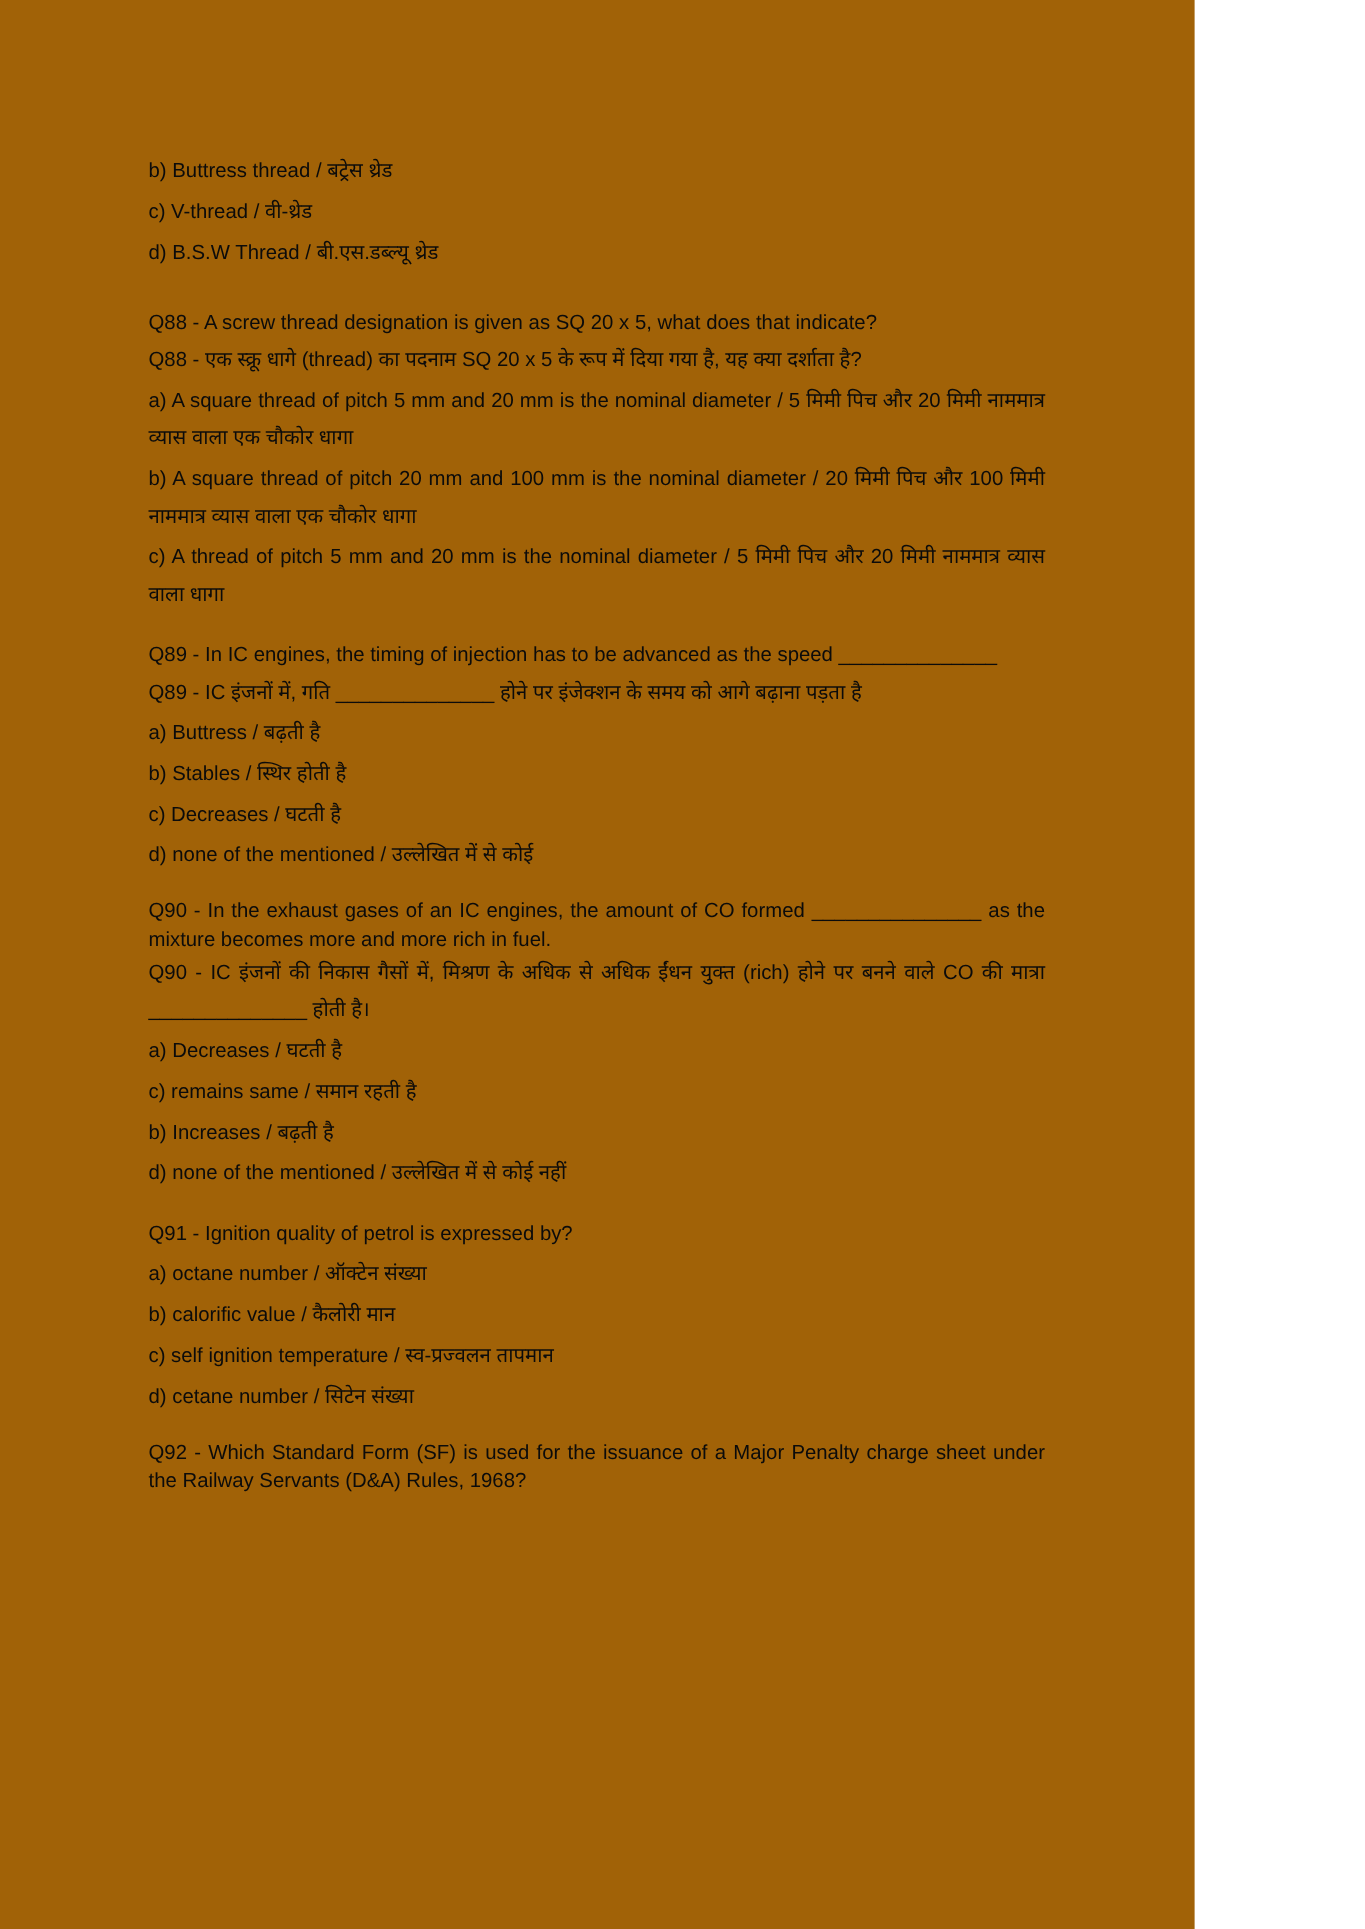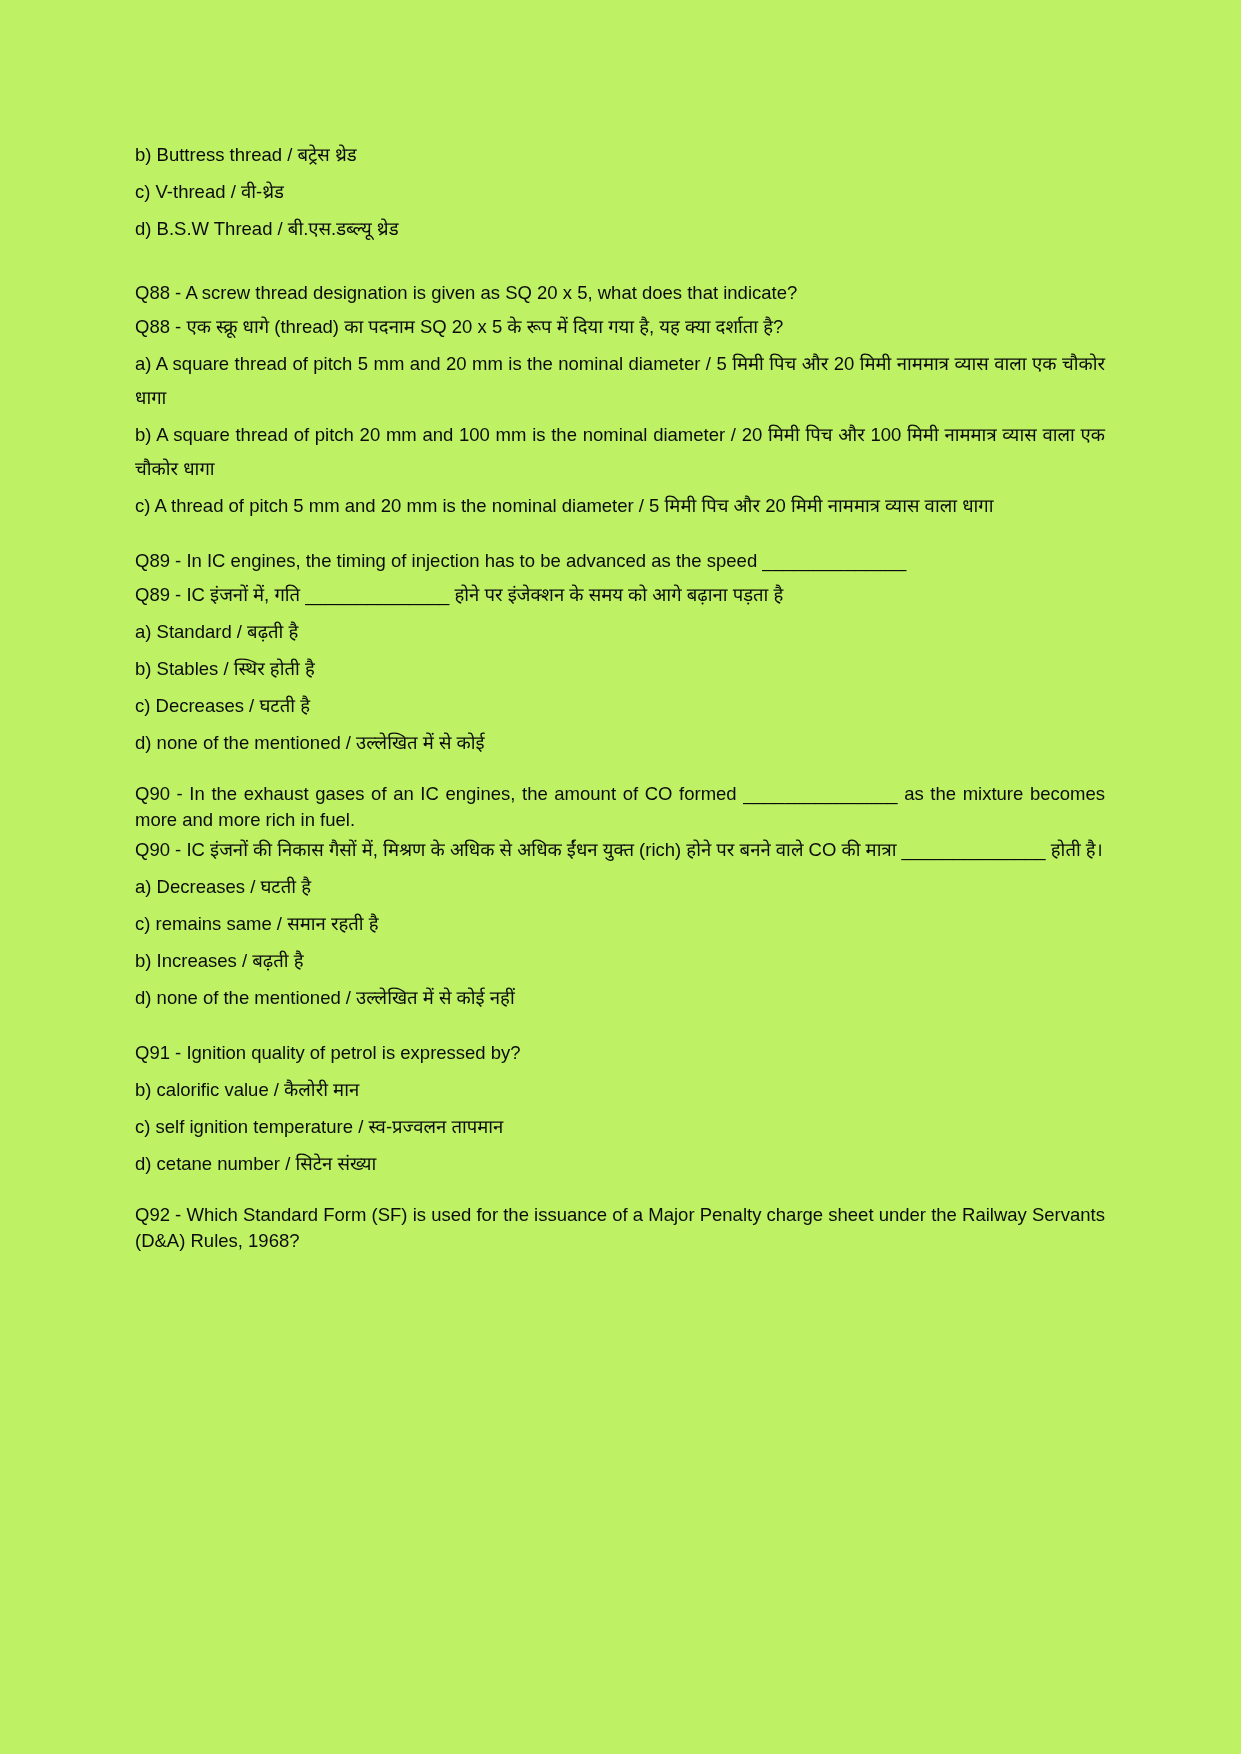--- a/index.html
+++ b/index.html
@@ -8,24 +8,24 @@
     background: #ffffff;
   }
   body {
     width: 1241px;
     min-height: 1754px;
     font-family: "Liberation Sans", sans-serif;
     color: #000000;
   }
   .page {
     box-sizing: border-box;
-    width: 1241px;
+    width: 1086px;
     min-height: 1754px;
     padding: 138px 136px 80px 135px;
-    background: #bef264;
+    background: #a16207;
   }
   p {
     margin: 0;
     font-size: 18.5px;
     text-align: justify;
     color: #0b0b0b;
   }
   .line {
     line-height: 34px;
   }
@@ -60,37 +60,38 @@
     <p class="line">Q88 - A screw thread designation is given as SQ 20 x 5, what does that indicate?</p>
     <p class="line">Q88 - एक स्क्रू धागे (thread) का पदनाम SQ 20 x 5 के रूप में दिया गया है, यह क्या दर्शाता है?</p>
     <p class="line option-line">a) A square thread of pitch 5 mm and 20 mm is the nominal diameter / 5 मिमी पिच और 20 मिमी नाममात्र व्यास वाला एक चौकोर धागा</p>
     <p class="line option-line">b) A square thread of pitch 20 mm and 100 mm is the nominal diameter / 20 मिमी पिच और 100 मिमी नाममात्र व्यास वाला एक चौकोर धागा</p>
     <p class="line option-line">c) A thread of pitch 5 mm and 20 mm is the nominal diameter / 5 मिमी पिच और 20 मिमी नाममात्र व्यास वाला धागा</p>
   </div>
 
   <div class="question-block">
     <p class="line">Q89 - In IC engines, the timing of injection has to be advanced as the speed ______________</p>
     <p class="line">Q89 - IC इंजनों में, गति ______________ होने पर इंजेक्शन के समय को आगे बढ़ाना पड़ता है</p>
-    <p class="line option-line">a) Standard / बढ़ती है</p>
+    <p class="line option-line">a) Buttress / बढ़ती है</p>
     <p class="line option-line">b) Stables / स्थिर होती है</p>
     <p class="line option-line">c) Decreases / घटती है</p>
     <p class="line option-line">d) none of the mentioned / उल्लेखित में से कोई</p>
   </div>
 
   <div class="question-block">
     <p class="en-tight">Q90 - In the exhaust gases of an IC engines, the amount of CO formed _______________ as the mixture becomes more and more rich in fuel.</p>
     <p class="line">Q90 - IC इंजनों की निकास गैसों में, मिश्रण के अधिक से अधिक ईंधन युक्त (rich) होने पर बनने वाले CO की मात्रा ______________ होती है।</p>
     <p class="line option-line">a) Decreases / घटती है</p>
     <p class="line option-line">c) remains same / समान रहती है</p>
     <p class="line option-line">b) Increases / बढ़ती है</p>
     <p class="line option-line">d) none of the mentioned / उल्लेखित में से कोई नहीं</p>
   </div>
 
   <div class="question-block">
     <p class="line">Q91 - Ignition quality of petrol is expressed by?</p>
+    <p class="line option-line">a) octane number / ऑक्टेन संख्या</p>
     <p class="line option-line">b) calorific value / कैलोरी मान</p>
     <p class="line option-line">c) self ignition temperature / स्व-प्रज्वलन तापमान</p>
     <p class="line option-line">d) cetane number / सिटेन संख्या</p>
   </div>
 
   <div class="question-block">
     <p class="en-tight">Q92 - Which Standard Form (SF) is used for the issuance of a Major Penalty charge sheet under the Railway Servants (D&amp;A) Rules, 1968?</p>
   </div>
 
 </div>

